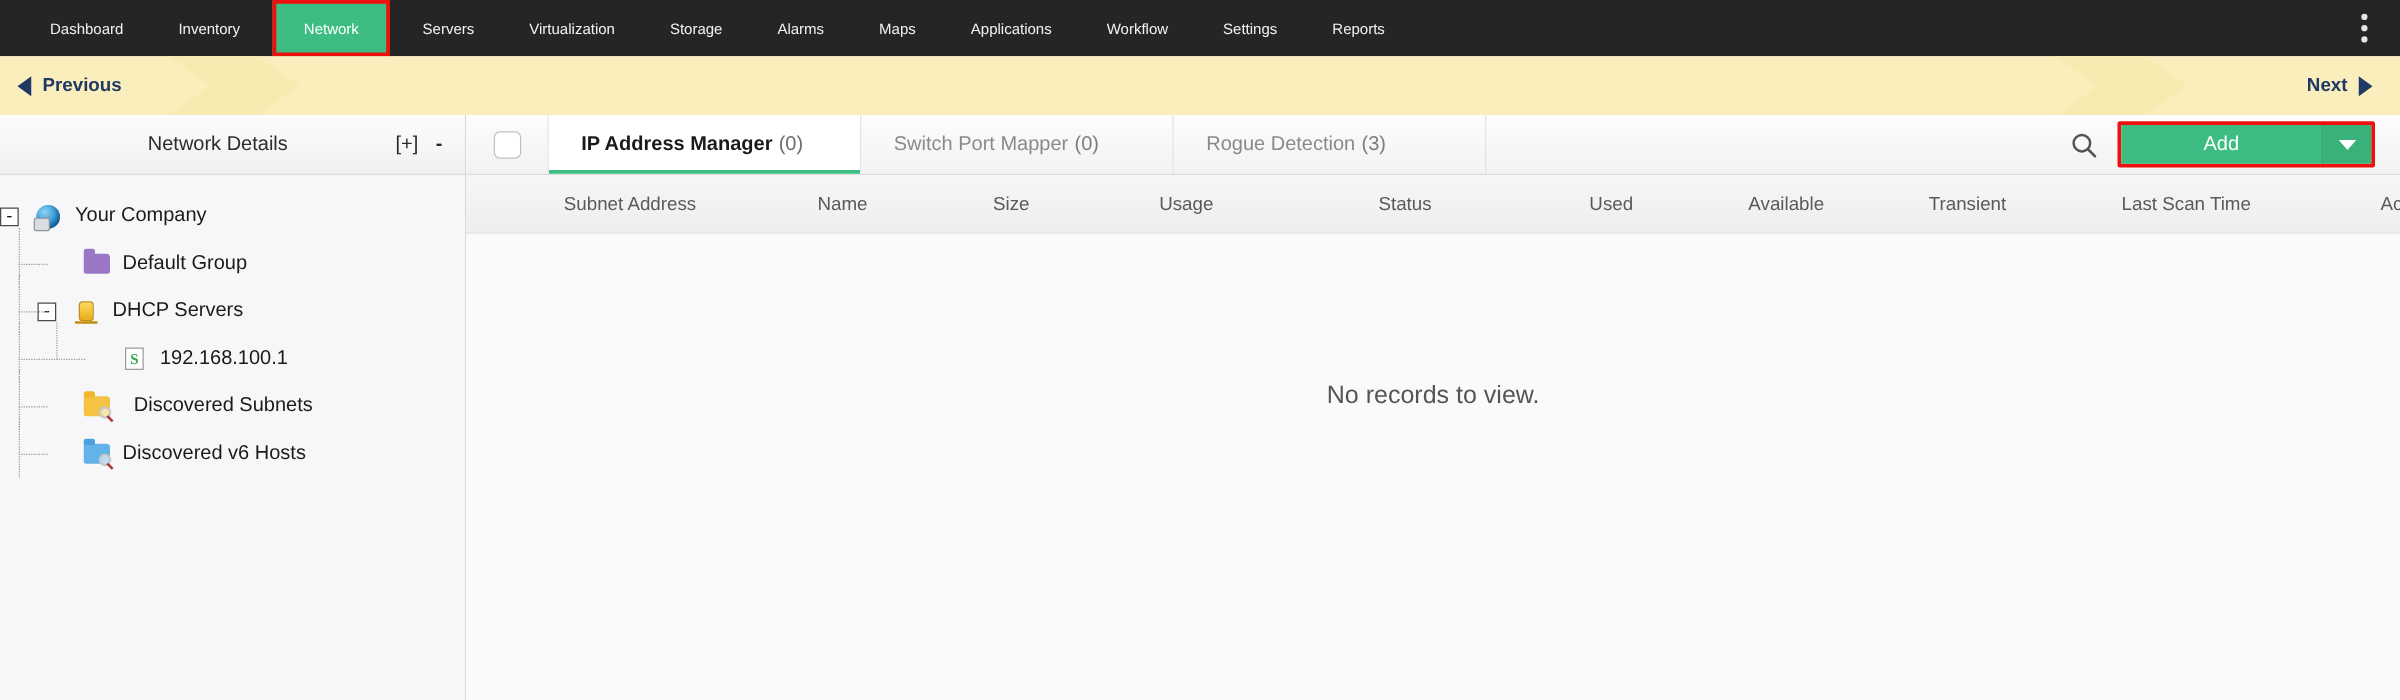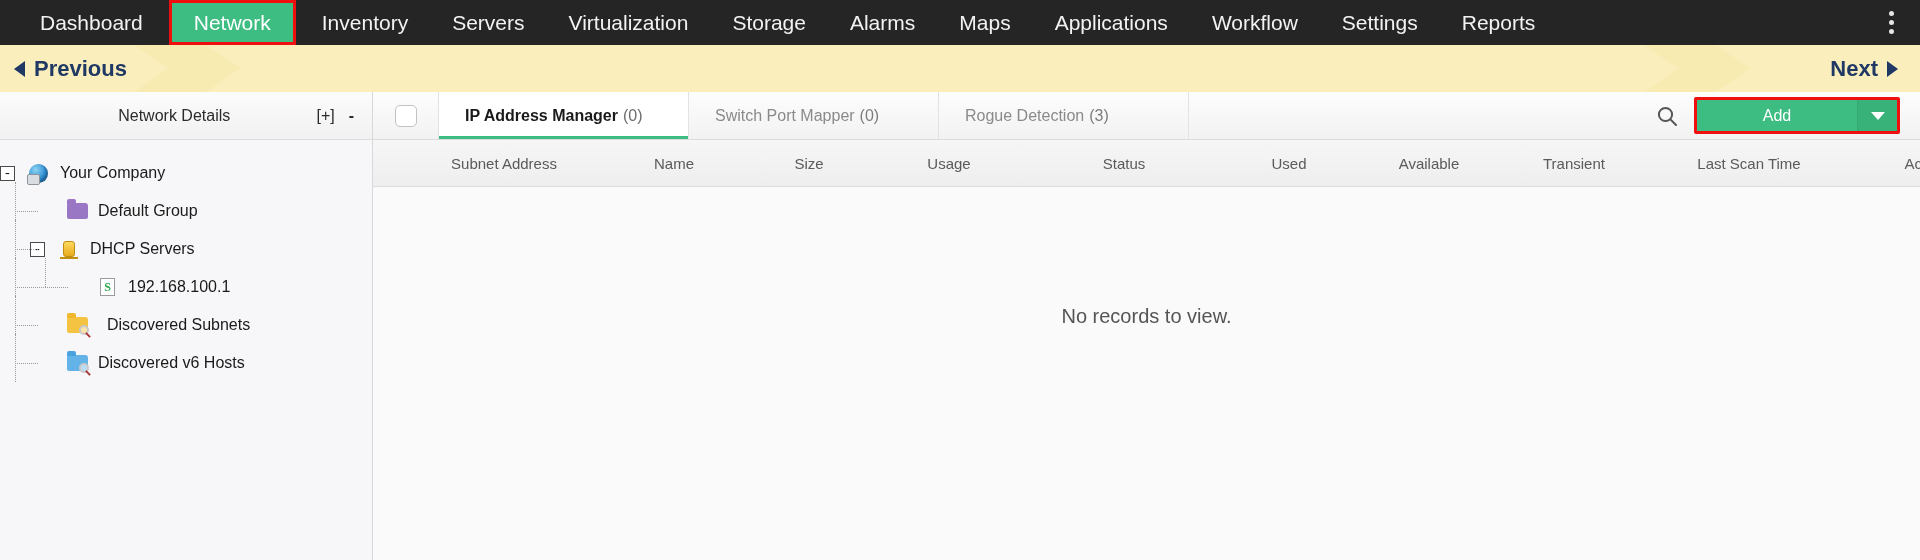--- a/index.html
+++ b/index.html
@@ -16,21 +16,21 @@
     height: 45px;
     background: #252525;
     display: flex;
     align-items: stretch;
     padding-left: 18px;
   }
   .nav-item {
     display: flex; align-items: center;
     padding: 0 22px;
     color: #f2f2f2;
-    font-size: 21px;
+    font-size: 12px;
     white-space: nowrap;
     cursor: pointer;
   }
   .nav-item.active {
     background: #3ebd82;
     color: #ffffff;
     border: 3px solid #f00f0f;
     margin: 0 4px;
   }
   .kebab {
@@ -55,21 +55,21 @@
     content: ""; position: absolute; top: -10px; bottom: -10px;
     width: 120px; background: #f7e9ae;
     clip-path: polygon(0 0, 60% 0, 100% 50%, 60% 100%, 0 100%, 40% 50%);
     opacity: .75;
   }
   .pagerbar::before { left: 120px; }
   .pagerbar::after { right: 170px; }
   .pager-link {
     position: relative; z-index: 2;
     display: flex; align-items: center; gap: 9px;
-    color: #1f3864; font-size: 22px; font-weight: 700;
+    color: #1f3864; font-size: 15px; font-weight: 700;
     cursor: pointer;
   }
   .pager-prev { margin-left: 14px; }
   .pager-next { margin-left: auto; margin-right: 22px; }
   .tri { width: 0; height: 0; border-top: 8px solid transparent; border-bottom: 8px solid transparent; }
   .tri-l { border-right: 11px solid #1f3864; }
   .tri-r { border-left: 11px solid #1f3864; }
 
   
   .body { display: flex; height: 468px; background: #fafafa; }
@@ -194,22 +194,22 @@
 
   .tbody { flex:1; display:flex; align-items:flex-start; justify-content:center; background:#fafafa; }
   .empty { margin-top: 118px; font-size:20px; color:#555; }
 </style>
 </head>
 <body>
 
 <div class="topnav">
   <div id="nav-items" style="display:flex;align-items:stretch">
       <div class="nav-item">Dashboard</div>
+      <div class="nav-item">Inventory</div>
       <div class="nav-item active">Network</div>
-      <div class="nav-item">Inventory</div>
       <div class="nav-item">Servers</div>
       <div class="nav-item">Virtualization</div>
       <div class="nav-item">Storage</div>
       <div class="nav-item">Alarms</div>
       <div class="nav-item">Maps</div>
       <div class="nav-item">Applications</div>
       <div class="nav-item">Workflow</div>
       <div class="nav-item">Settings</div>
       <div class="nav-item">Reports</div>
     </div>

